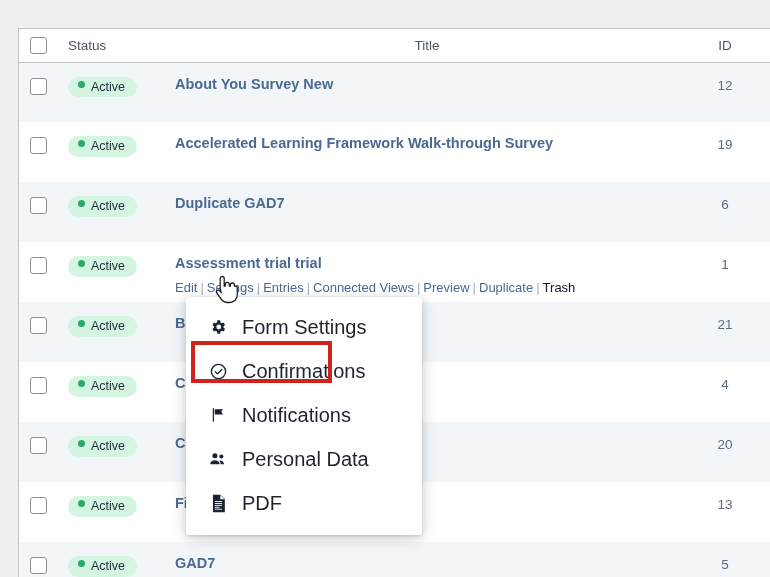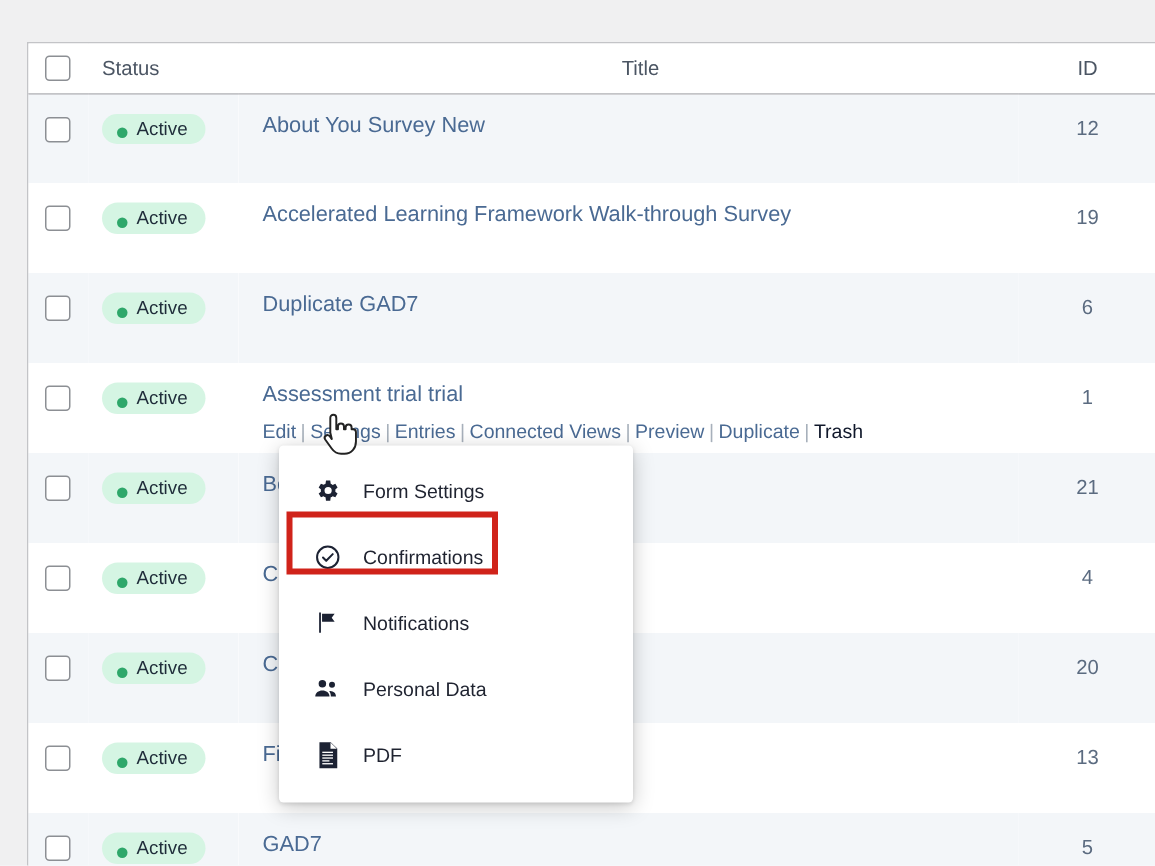--- a/index.html
+++ b/index.html
@@ -91,40 +91,40 @@
     border-radius: 3px;
     background: #fff;
     display: block;
     margin-top: 2px;
   }
   thead .cbox { margin-top: 0; }
 
   
   .pill {
     display: inline-flex;
-    align-items: flex-end;
+    align-items: flex-start;
     gap: 6px;
     background: #d5f5e3;
     border-radius: 999px;
     padding: 4px 12px 4px 10px;
     font-size: 12.5px;
     color: #1f2d3a;
     line-height: 1;
   }
   .pill .dot {
     width: 7px; height: 7px;
     border-radius: 50%;
     background: #2ea76a;
     display: block;
   }
 
   
   a.form-title {
     color: #4a6a93;
-    font-weight: normal;
+    font-weight: bold;
     font-size: 14.5px;
     text-decoration: none;
     display: inline-block;
     line-height: 1.2;
   }
 
   
   .row-actions {
     margin-top: 8px;
     font-size: 13px;
@@ -150,21 +150,21 @@
     box-shadow: 0 3px 14px rgba(0,0,0,0.22), 0 1px 3px rgba(0,0,0,0.12);
     padding: 8px 0 10px 0;
     z-index: 40;
   }
   .menu-item {
     display: flex;
     align-items: center;
     gap: 14px;
     height: 44px;
     padding: 0 16px 0 22px;
-    font-size: 13px;
+    font-size: 20px;
     color: #1f2330;
   }
   .menu-item .mi-icon {
     width: 20px; height: 20px;
     display: flex;
     align-items: center;
     justify-content: center;
     flex: 0 0 20px;
     color: #1c2233;
   }

